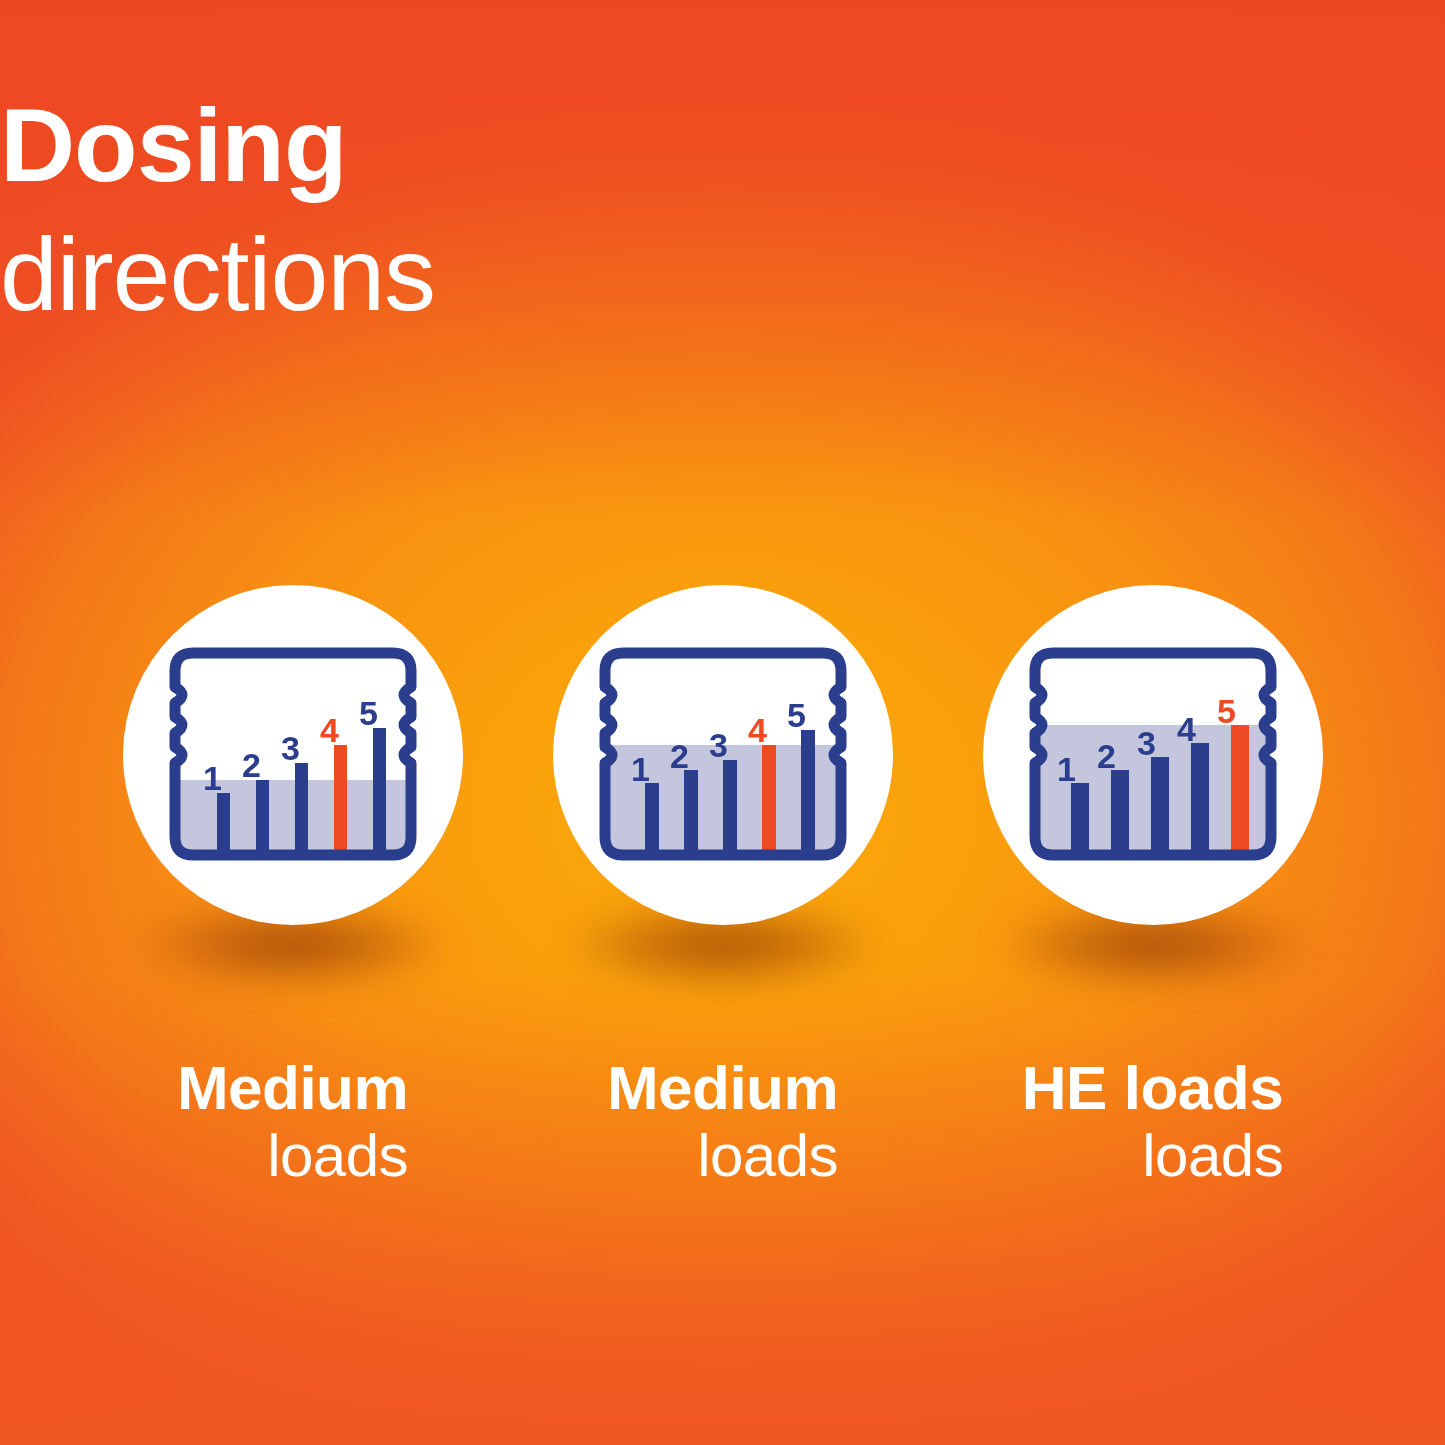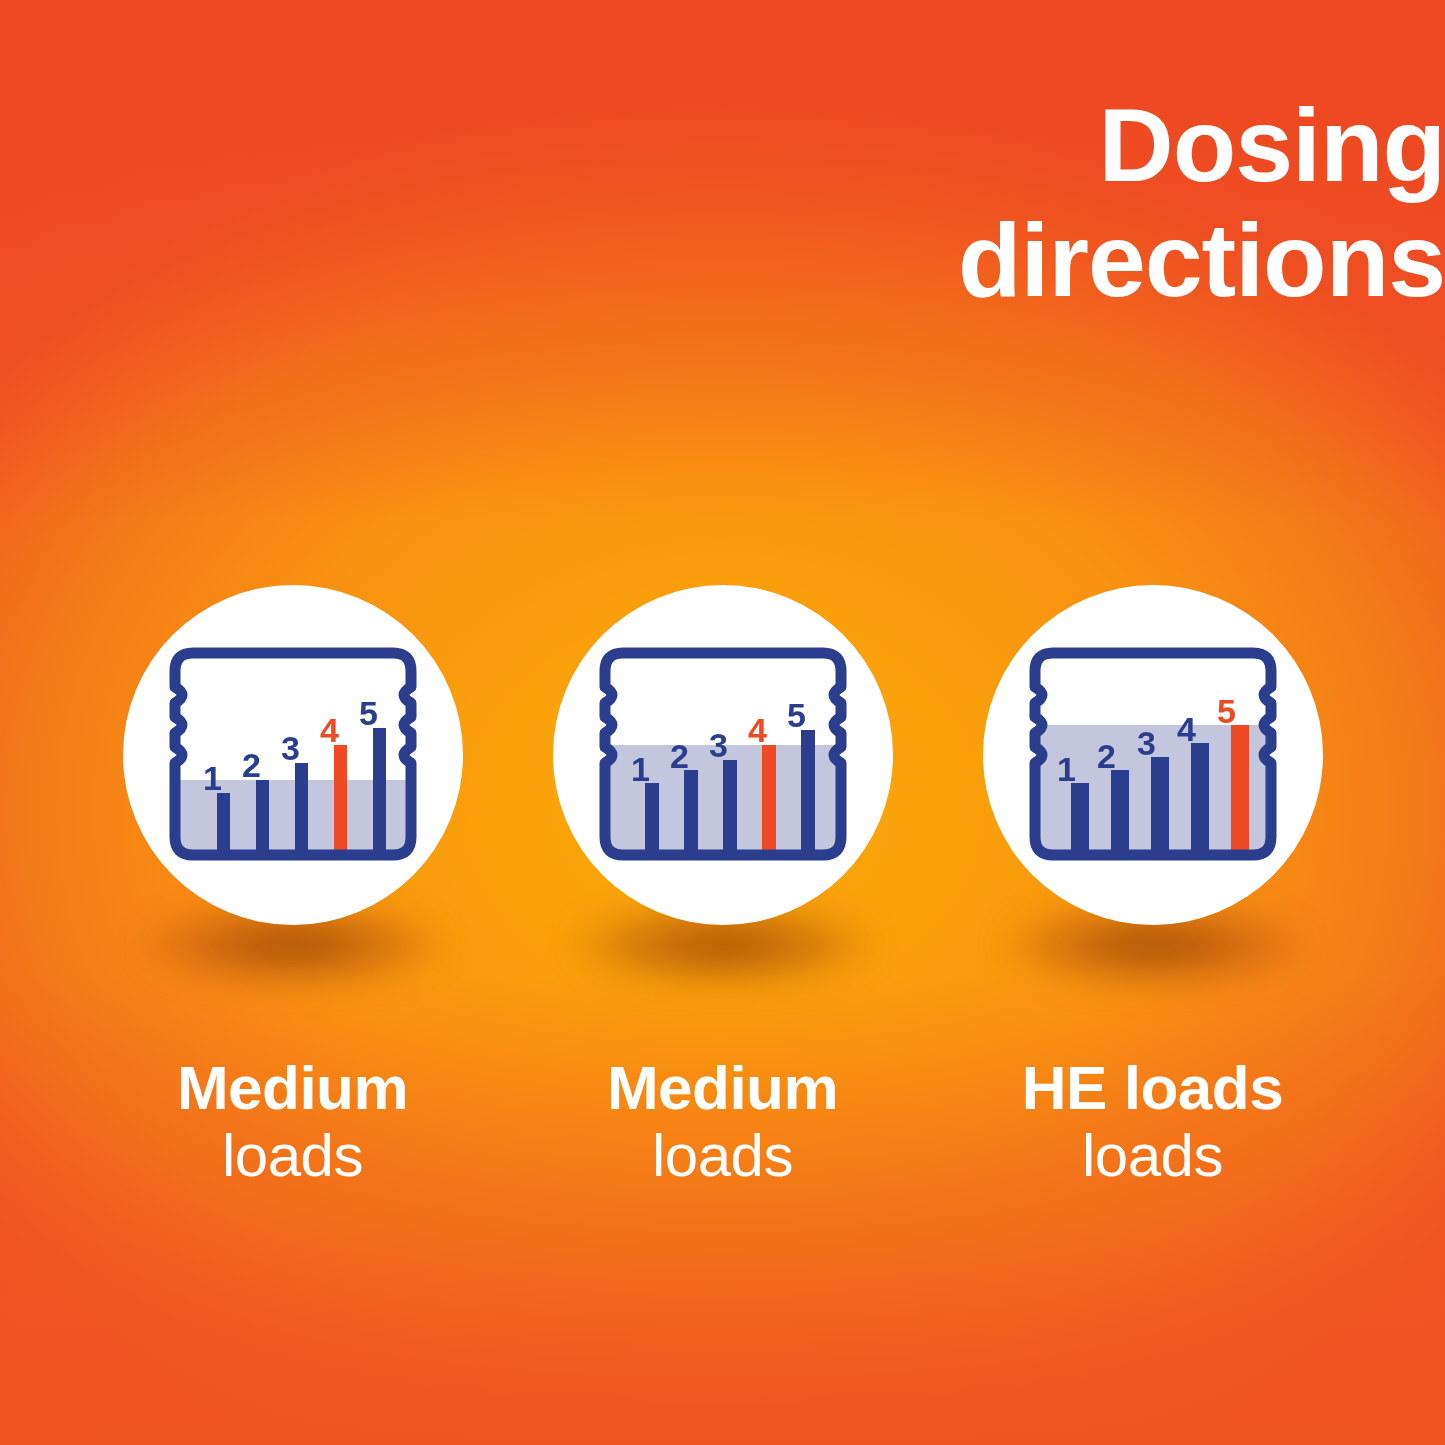--- a/index.html
+++ b/index.html
@@ -51,37 +51,37 @@
     height: 470px;
     background: linear-gradient(to top, #ef5521 0%, rgba(239,85,33,0.45) 50%, rgba(239,85,33,0) 100%);
   }
 
   
   .headline {
     position: absolute;
     top: 92px;
     left: 0;
     width: 100%;
-    text-align: right;
+    text-align: left;
     color: #ffffff;
     line-height: 1.03;
     z-index: 6;
   }
   .headline .line1 {
     display: block;
     font-size: 104px;
     font-weight: 700;
     letter-spacing: -1px;
   }
   .headline .line2 {
     display: block;
     font-size: 104px;
-    font-weight: 700;
+    font-weight: 400;
     letter-spacing: -1px;
-    margin-top: 8px;
+    margin-top: 22px;
   }
 
   
   .cards {
     position: absolute;
     top: 585px;
     left: 0;
     width: 100%;
     height: 700px;
     display: flex;
@@ -129,21 +129,21 @@
     position: absolute;
     left: 0; top: 0;
     width: 340px;
     height: 340px;
     z-index: 3;
   }
 
   
   .card-label {
     margin-top: 130px;
-    text-align: center;
+    text-align: right;
     color: #ffffff;
     line-height: 1.05;
   }
   .card-label .lbl-main {
     display: block;
     font-size: 62px;
     font-weight: 700;
     letter-spacing: -0.5px;
   }
   .card-label .lbl-sub {

